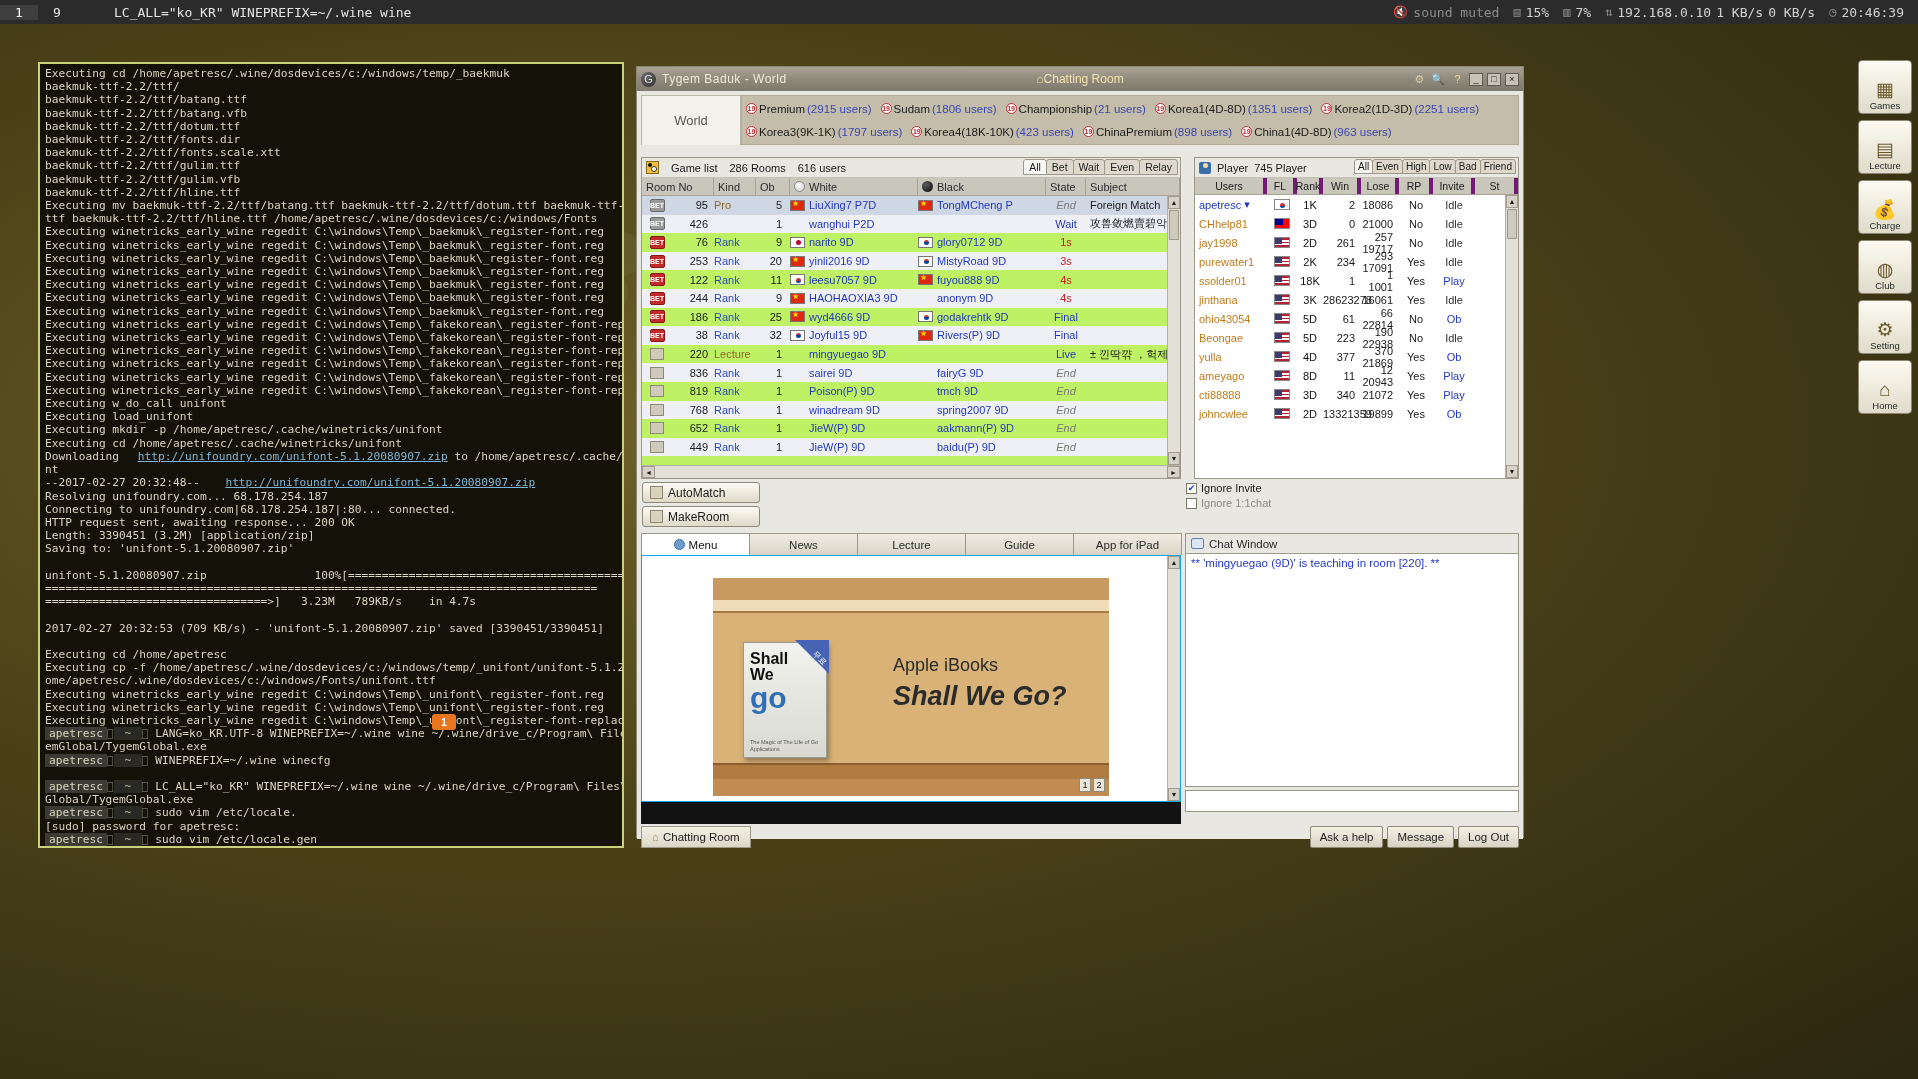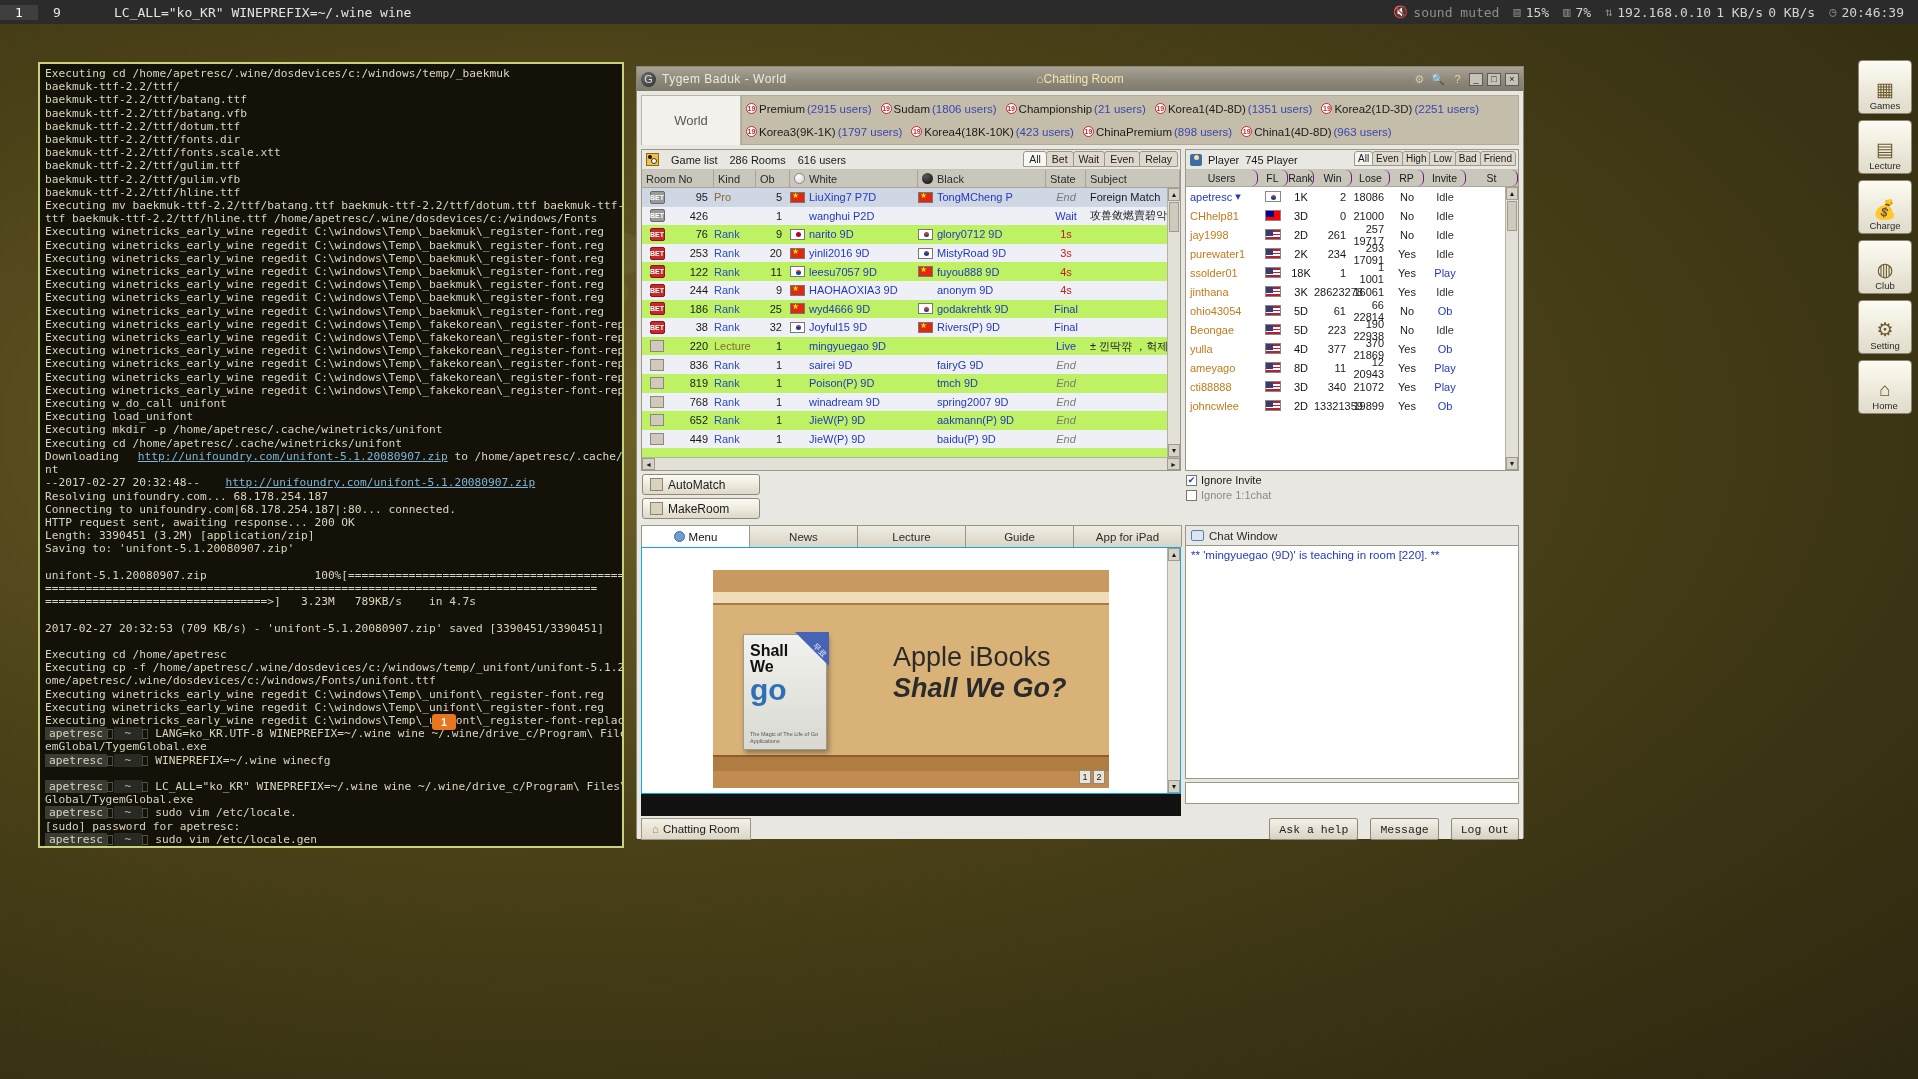--- a/index.html
+++ b/index.html
@@ -97,21 +97,21 @@
   .room-line { display:flex; align-items:center; gap:9px; white-space:nowrap; }
   .room-item { display:flex; align-items:center; gap:2px; font-size:11.5px; color:#1b1b1b; }
   .ico19 {
     width:11px; height:11px; border-radius:50%; border:1.5px solid #c0272d;
     color:#c0272d; font-size:7px; display:flex; align-items:center; justify-content:center;
     background:#fff; font-weight:bold;
   }
   .room-users { color:#3a45b4; }
 
   
-  #main-split { display:flex; gap:4px; margin-top:4px; height:322px;justify-content:center; }
+  #main-split { display:flex; gap:13px; margin-top:12px; height:322px;justify-content:center; }
 
   #gamelist { width:540px; background:#f7f7f4; border:1px solid #9c9888; display:flex; flex-direction:column; }
   #gl-head {
     height:20px; background:#e9e7e1; display:flex; align-items:center; gap:12px;
     padding:0 4px; border-bottom:1px solid #c6c2b5; position:relative;
   }
   .gl-goicon {
     width:13px; height:13px; background:#f0c040;
     border:1px solid #8a6c10; display:inline-block; position:relative;
   }
@@ -175,21 +175,21 @@
 
   
   #userpanel { flex:1; background:#f4f3ef; border:1px solid #9c9888; display:flex; flex-direction:column; }
   #up-head { height:20px; background:#e9e7e1; display:flex; align-items:center; gap:6px; padding:0 4px; border-bottom:1px solid #c6c2b5; font-size:11px; position:relative;}
   .person-ico { width:12px; height:12px; background:#3a6ea5; border-radius:2px; position:relative; }
   .person-ico:after { content:""; position:absolute; left:3.5px; top:1.5px; width:5px; height:5px; background:#ffd9a0; border-radius:50%; }
   .up-filters { position:absolute; right:2px; top:1px; display:flex; }
   .up-f { padding:1px 3px; font-size:10px; border:1px solid #9c9888; background:#ded9cc; margin-left:-1px; border-radius:3px 3px 0 0; }
   .up-f.on { background:#f4f3ef; }
   #up-cols { display:flex; height:17px; background:#c9c6bc; border-bottom:1px solid #a9a496; font-size:10.5px; align-items:center; }
-  .upc { border-right:1px solid #701a75; height:100%; display:flex; align-items:center; justify-content:center;border-radius:6px; }
+  .upc { border-right:4px solid #701a75; height:100%; display:flex; align-items:center; justify-content:center; }
   #up-rows { flex:1; overflow:hidden; background:#fff; }
   .up-row { display:flex; height:19px; align-items:center; font-size:11px; }
   .u-name { width:72px; color:#2338c0; padding-left:4px; display:flex; align-items:center; gap:3px; white-space:nowrap; overflow:hidden;}
   .u-name.o { color:#c07a1a; }
   .u-flag { width:30px; display:flex; justify-content:center; }
   .u-fl { width:16px; height:11px; border:1px solid #888; }
   .fl-us { background:linear-gradient(180deg,#b22234 0 20%,#fff 20% 40%,#b22234 40% 60%,#fff 60% 80%,#b22234 80% 100%); position:relative;}
   .fl-us:before{content:"";position:absolute;left:0;top:0;width:7px;height:6px;background:#3c3b6e;}
   .fl-tw { background:#fe0000; position:relative;}
   .fl-tw:before{content:"";position:absolute;left:0;top:0;width:8px;height:6px;background:#000095;}
@@ -250,21 +250,21 @@
   .ad-book .bt { font-size:16px; line-height:16px; font-weight:bold; }
   .ad-book .bg2 { font-size:30px; line-height:30px; font-weight:bold; color:#2f6fb5; }
   .ad-book .bs { font-size:5.5px; color:#555; margin-top:26px; line-height:7px; }
   .ad-ribbon {
     position:absolute; right:-3px; top:-3px; width:34px; height:34px;
     background:#4663b5; color:#fff; font-size:8px; transform:rotate(0deg);
     display:flex; align-items:center; justify-content:center; clip-path:polygon(100% 0,100% 100%,0 0);
   }
   .ad-ribbon span { transform:rotate(45deg) translate(6px,-5px); }
   .ad-title { position:absolute; left:180px; top:72px; color:#2b2b2b; }
-  .ad-title .l1 { font-size:27px; line-height:30px; }
+  .ad-title .l1 { font-size:18px; line-height:30px; }
   .ad-title .l2 { font-size:27px; line-height:32px; font-style:italic; font-weight:bold; }
   .ad-pager { position:absolute; right:4px; bottom:4px; display:flex; gap:2px; }
   .ad-pg { width:12px; height:14px; background:#e9e5da; border:1px solid #8f8a7c; font-size:9px; display:flex; align-items:center; justify-content:center; }
 
   #bl-black { height:22px; background:#111; }
   #bl-bottomtab { height:22px; display:flex; margin-top:2px; }
   .cbtab {
     background:linear-gradient(180deg,#f3f0e6,#dcd7c8); border:1px solid #9c9888;
     display:flex; align-items:center; gap:4px; padding:0 10px; font-size:11.5px; color:#1d1d1d;
   }
@@ -273,21 +273,21 @@
   #chat-head {
     height:20px; background:#e9e7e1; border:1px solid #9c9888; border-bottom:none;
     display:flex; align-items:center; gap:5px; padding:0 5px; font-size:11.5px; color:#2a2a2a;
   }
   .chat-ico { width:13px; height:11px; border:1px solid #5c7fb0; border-radius:2px; background:#dbe6f5; }
   #chat-log {
     flex:1; background:#fff; border:1px solid #9c9888;
     padding:3px 5px; font-size:11.5px; color:#2338c0; overflow:hidden;
   }
   #chat-input { height:22px; background:#fff; border:1px solid #9c9888; margin-top:3px; }
-  #chat-btns { height:22px; display:flex; justify-content:flex-end; gap:12px; margin-top:14px;font-family:Liberation Mono, monospace; }
+  #chat-btns { height:22px; display:flex; justify-content:flex-end; gap:4px; margin-top:14px; }
   .cbtn {
     background:linear-gradient(180deg,#f3f0e6,#d8d3c3); border:1px solid #8e8978;
     padding:0 9px; display:flex; align-items:center; font-size:11.5px; color:#1d1d1d; border-radius:2px;
   }
 
   
   #dock { position:absolute; right:6px; top:60px; width:54px; display:flex; flex-direction:column; gap:6px; }
   .dock-btn {
     width:54px; height:54px; background:linear-gradient(180deg,#fdfbf2,#e0dbc9);
     border:1px solid #8b8673; border-radius:4px;

